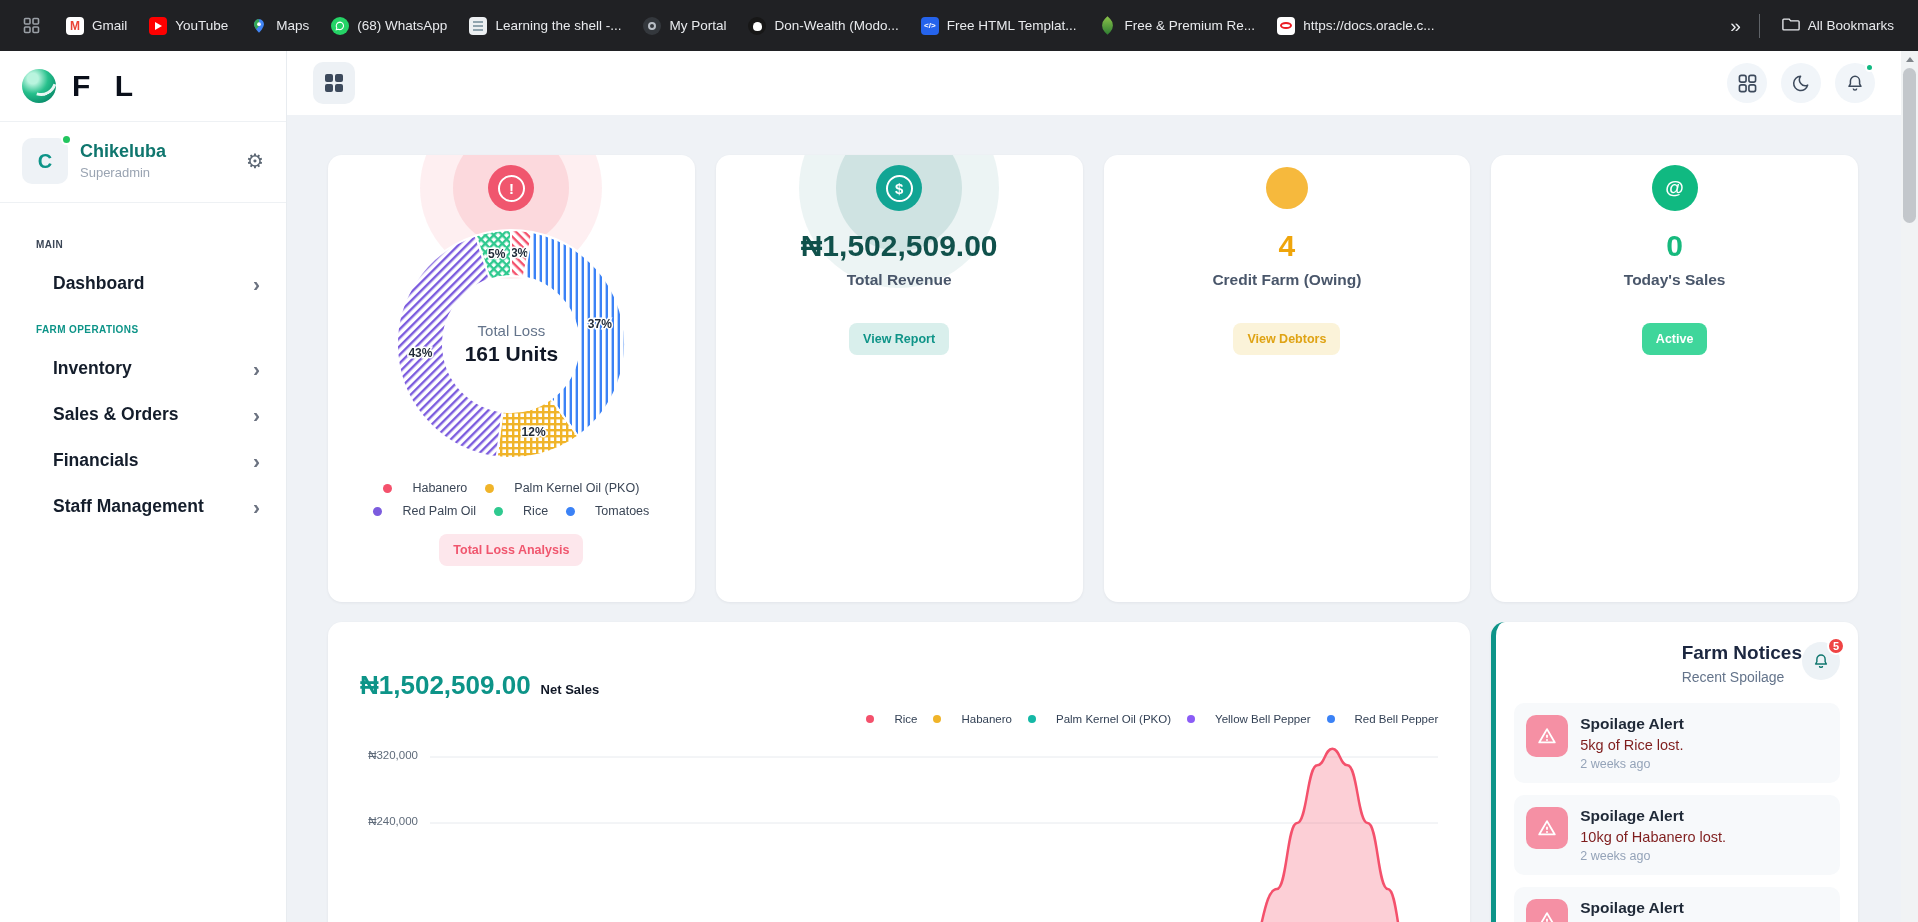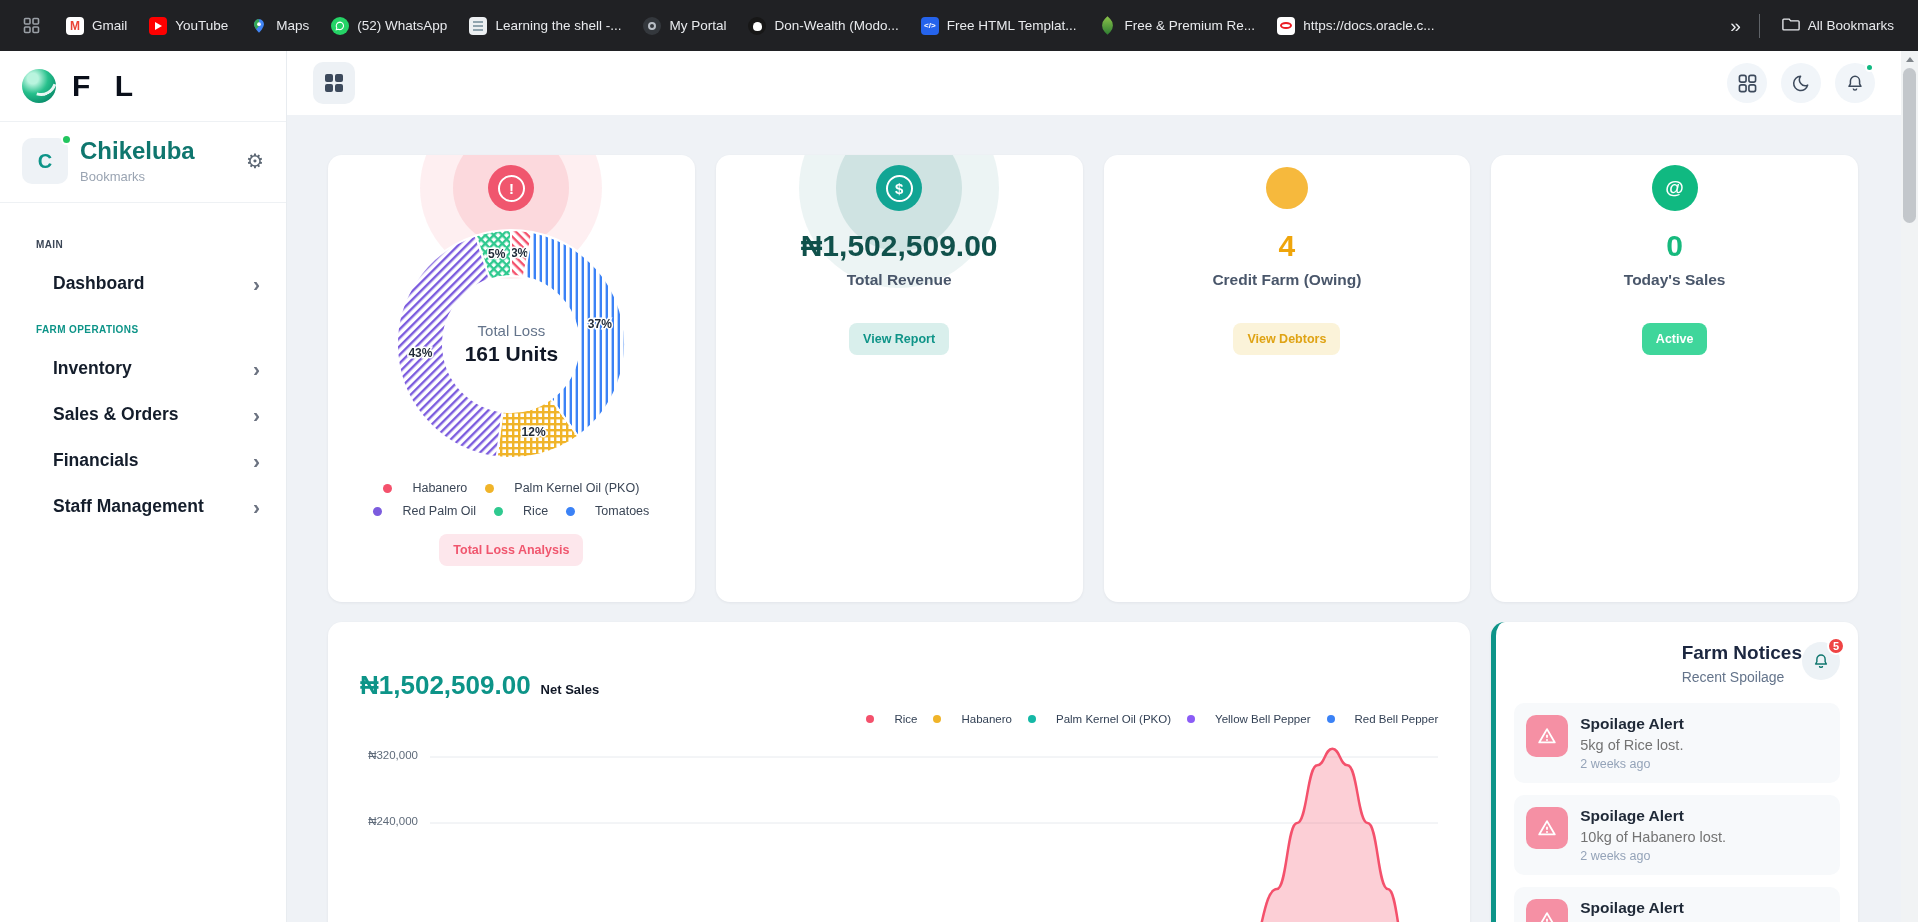--- a/index.html
+++ b/index.html
@@ -51,21 +51,21 @@
   .logo-mark { width: 34px; height: 34px; border-radius: 50%; position: relative; overflow: hidden;
     background: radial-gradient(circle at 32% 28%, #b9f4de 0 16%, #27c08c 45%, #0a8f6c 78%, #077757 100%); }
   .logo-mark::after { content: ""; position: absolute; width: 26px; height: 26px; border: 3px solid transparent;
     border-bottom-color: rgba(255,255,255,.9); border-radius: 50%; top: -5px; left: 3px; transform: rotate(-28deg); }
   .brand-text { font-size: 30px; font-weight: 800; letter-spacing: 8px; color: #0a0f1a; }
   .user-row { display: flex; align-items: center; gap: 12px; padding: 16px 22px 18px; border-bottom: 1px solid #eef1f4; }
   .avatar { width: 46px; height: 46px; border-radius: 10px; background: #eef2f6; color: #0d9488;
     font-size: 20px; font-weight: 700; display: flex; align-items: center; justify-content: center; position: relative; flex: none; }
   .online-dot { position: absolute; top: -4px; right: -4px; width: 11px; height: 11px; border-radius: 50%;
     background: #22c55e; border: 2px solid #fff; }
-  .user-name { font-size: 24px; font-weight: 700; color: #0f766e; line-height: 1.1; }
+  .user-name { font-size: 18px; font-weight: 700; color: #0f766e; line-height: 1.1; }
   .user-role { font-size: 13px; color: #9aa4b2; margin-top: 4px; }
   .gear { margin-left: auto; font-size: 20px; color: #5b6673; cursor: pointer; }
   .nav { padding: 18px 0; }
   .nav-label { font-size: 10px; font-weight: 800; letter-spacing: .4px; padding: 10px 36px; color: #3b4656; margin-top: 8px; }
   .nav-label.teal { color: #0d9488; }
   .nav-item { display: flex; align-items: center; height: 46px; padding: 0 26px 0 53px;
     font-size: 17.5px; font-weight: 700; color: #141d2b; cursor: pointer; }
   .nav-chevron { margin-left: auto; color: #6b7280; font-size: 21px; line-height: 1; }
 
   
@@ -151,21 +151,21 @@
   .notices-sub { font-size: 14px; color: #64748b; margin-top: 5px; }
   .icon-btn.small { width: 38px; height: 38px; background: #edf2f6; }
   .count-badge { position: absolute; top: -5px; right: -5px; min-width: 18px; height: 18px; border-radius: 50%;
     background: #ef4444; color: #fff; font-size: 11px; font-weight: 700; display: flex; align-items: center;
     justify-content: center; border: 2px solid #fff; }
   .notice-list { margin-top: 18px; display: flex; flex-direction: column; gap: 12px; }
   .notice-item { background: #f7f9fb; border-radius: 10px; padding: 12px; display: flex; gap: 12px; cursor: pointer; }
   .notice-icon { width: 42px; height: 42px; border-radius: 10px; background: #f590a4; flex: none;
     display: flex; align-items: center; justify-content: center; }
   .n-title { font-size: 15.5px; font-weight: 700; color: #1f2937; }
-  .n-desc { font-size: 14.5px; color: #737373; margin-top: 4px; }
+  .n-desc { font-size: 14.5px; color: #7f1d1d; margin-top: 4px; }
   .n-time { font-size: 12.5px; color: #94a3b8; margin-top: 4px; }
 </style>
 </head>
 <body>
 
 <div class="bookmarks-bar">
   <div class="bm-appsgrid">
     <svg width="17" height="17" viewBox="0 0 17 17">
         <g fill="none" stroke="#9aa0a6" stroke-width="1.6">
       <rect x="1.5" y="1.5" width="5.5" height="5.5" rx="1"></rect>
@@ -195,21 +195,21 @@
         </svg>
     </span>
     <span>Maps</span>
   </div>
   <div class="bm-item">
     <span class="fav fav-wa">
       <svg width="12" height="12" viewBox="0 0 18 18">
           <path d="M9 3.2a5.6 5.6 0 0 0-4.8 8.5L3.4 14.6l3-.7A5.6 5.6 0 1 0 9 3.2Z" fill="none" stroke="#fff" stroke-width="1.6"></path>
         </svg>
     </span>
-    <span>(52) WhatsApp</span>
+    <span>(68) WhatsApp</span>
   </div>
   <div class="bm-item">
     <span class="fav fav-shell">
         <i></i>
       </span>
     <span>Learning the shell -...</span>
   </div>
   <div class="bm-item">
     <span class="fav fav-portal">
         <i></i>
@@ -261,21 +261,21 @@
       <div class="brand-text">F L</div>
     </div>
 
     <div class="user-row">
       <div class="avatar">
         <span>C</span>
         <span class="online-dot"></span>
       </div>
       <div>
         <div class="user-name">Chikeluba</div>
-        <div class="user-role">Bookmarks</div>
+        <div class="user-role">Superadmin</div>
       </div>
       <span class="gear">⚙</span>
     </div>
 
     <nav class="nav">
       <div class="nav-label">MAIN</div>
       <div class="nav-item">
         <span>Dashboard</span>
         <span class="nav-chevron">›</span>
       </div>

